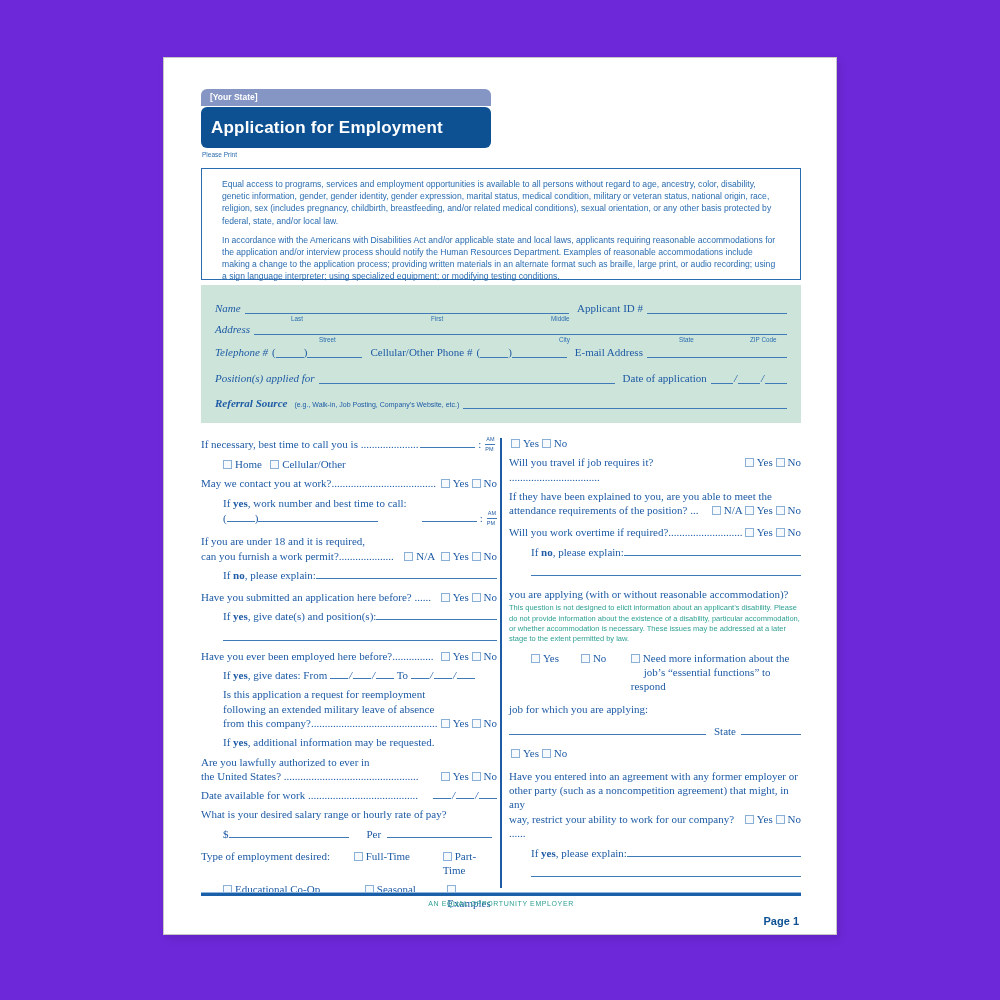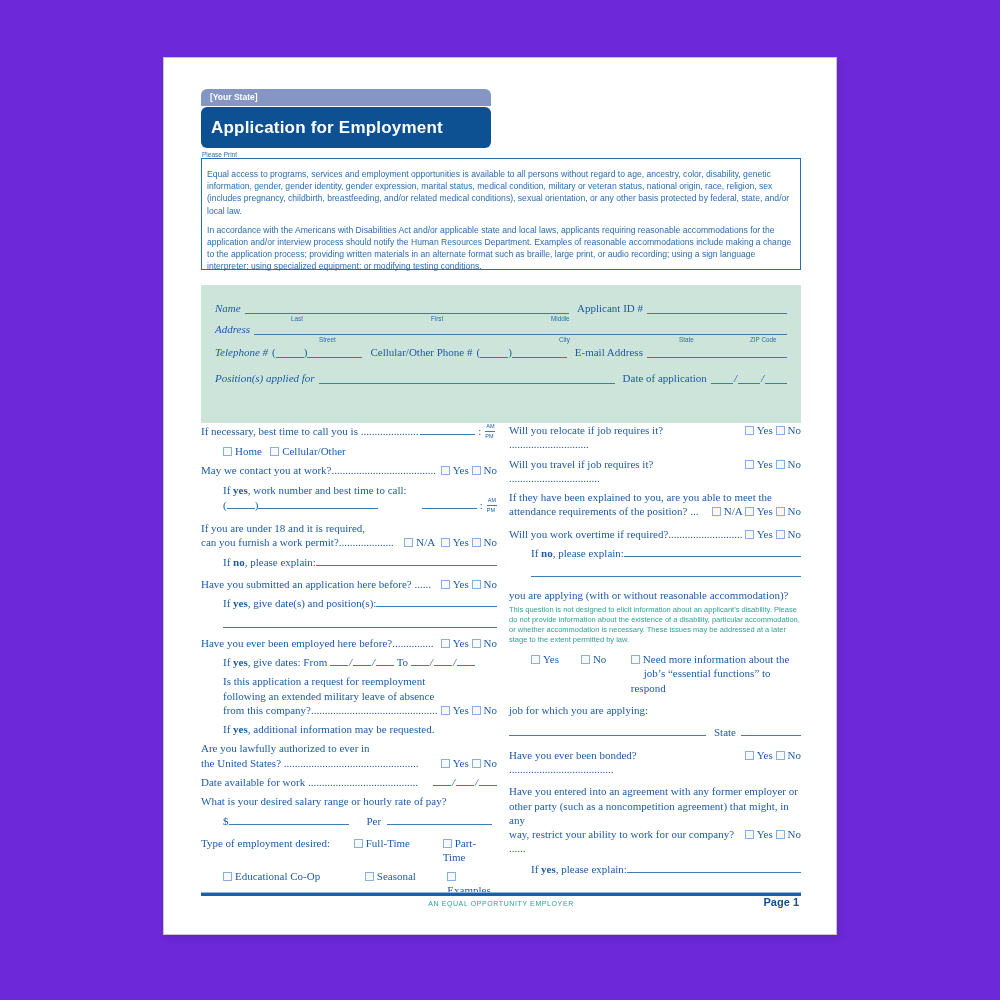--- a/index.html
+++ b/index.html
@@ -25,22 +25,22 @@
     color:#ffffff; font:bold 17px "Liberation Sans",sans-serif; line-height:41px;
     padding-left:10px; letter-spacing:0.2px;
   }
   .pleaseprint {
     position:absolute; left:38px; top:93px;
     color:#2a6cb0; font:6.5px "Liberation Sans",sans-serif;
   }
 
   
   .notice {
-    position:absolute; left:37px; top:100px; width:600px; height:112px;
-    border:1px solid #2a6cb0; padding:9px 5px 6px;
+    position:absolute; left:37px; top:110px; width:600px; height:112px;
+    border:1px solid #2a6cb0; padding:9px 20px 6px;
     color:#2a6cb0; font:8.6px/1.42 "Liberation Sans",sans-serif;
   }
   .notice p { margin-bottom:7px; }
 
   
   .green {
     position:absolute; left:37px; top:227px; width:600px; height:138px;
     background:#cde4da; padding:17px 14px 6px;
     color:#1e5ba5; font-size:11px;
   }
@@ -51,21 +51,21 @@
   .blank { display:inline-block; border-bottom:1px solid #3f7ab8; height:11px; }
   .subrow { position:relative; height:9px; font:6.3px "Liberation Sans",sans-serif; color:#2a6cb0; }
   .subrow span { position:absolute; top:1px; }
   .paren { font-size:11px; }
   .bold { font-weight:bold; }
   .refnote { font:7px "Liberation Sans",sans-serif; padding:0 4px 1px 3px; }
 
   
   .qarea {
     position:absolute; left:37px; top:378px; width:600px; height:452px;
-    display:flex; color:#1e5ba5; font-size:11px; line-height:1.3;align-items:center;
+    display:flex; color:#1e5ba5; font-size:11px; line-height:1.3;
   }
   .colL { width:296px; }
   .vdiv { width:2px; background:#1e5ba5; margin:2px 3px 0 3px; }
   .colR { flex:1; padding-left:4px; }
   .qrow { display:flex; align-items:baseline; margin-bottom:5px; }
   .qtext { flex:1; }
   .grp { white-space:nowrap; padding-left:2px; }
   .cb { display:inline-block; width:9px; height:9px; border:1px solid #8ab0d8; background:#f7fafd; margin-right:3px; vertical-align:-1px; }
   .ind { margin-left:22px; }
   .mb { margin-bottom:5px; }
@@ -77,21 +77,21 @@
   .w18 { width:18px; } .w22 { width:22px; } .w28 { width:28px; } .w55 { width:55px; }
   .w60 { width:60px; } .w105 { width:105px; } .w120 { width:120px; } .w140 { width:140px; }
   .fullblank { display:block; border-bottom:1px solid #3f7ab8; height:12px; margin:2px 0 8px 22px; }
   .disclaimer { color:#2fa193; font:7.5px/1.35 "Liberation Sans",sans-serif; margin:2px 0 7px; }
   .typerow { display:flex; margin-bottom:4px; }
   .tc1 { width:158px;font-family:Liberation Serif, serif; } .tc2 { width:92px; }
 
   
   .rule { position:absolute; left:37px; top:834px; width:600px; height:4px; border-top:1px solid #8fb6dc; background:#1b5fa8; }
   .eoe { position:absolute; left:37px; top:842px; width:600px; text-align:center; color:#2fa193; font:7px "Liberation Sans",sans-serif; letter-spacing:0.6px; }
-  .pageno { position:absolute; right:37px; top:838px; color:#0d5193; font:bold 11px "Liberation Sans",sans-serif; }
+  .pageno { position:absolute; right:37px; top:857px; color:#0d5193; font:bold 11px "Liberation Sans",sans-serif; }
 </style>
 </head>
 <body>
 
 <div class="canvas">
   <div class="paper">
 
     <div class="statebar">
       <span>[Your State]</span>
     </div>
@@ -144,20 +144,25 @@
       <div class="row" style="margin-top:14px">
         <span class="lbl">Position(s) applied for</span>
         <span class="blank grow"></span>
         <span class="lbl2">Date of application</span>
         <span class="blank w22"></span>
           <span class="sl">/</span>
           <span class="blank w22"></span>
           <span class="sl">/</span>
           <span class="blank w22"></span>
       </div>
+      <div class="row" style="margin-top:13px">
+        <span class="lbl bold">Referral Source</span>
+        <span class="refnote">(e.g., Walk-in, Job Posting, Company’s Website, etc.)</span>
+        <span class="blank grow"></span>
+      </div>
     </div>
 
     <div class="qarea">
 
       <div class="colL">
         <div class="qrow">
           <span>If necessary, best time to call you is .....................</span>
           <span class="grp"><span class="blank w55"></span> <span>:</span><span class="ampm"><span class="am">AM</span><span class="pm">PM</span></span></span>
         </div>
         <div class="ind mb">
@@ -237,21 +242,20 @@
           <span class="tc1 ind"><span class="cb"></span><span>Educational Co-Op</span></span>
           <span class="tc2"><span class="cb"></span><span>Seasonal</span></span>
           <span><span class="cb"></span><span>Examples</span></span>
         </div>
       </div>
 
       <div class="vdiv"></div>
 
       <div class="colR">
         <div class="qrow">
-          <span class="qtext">Will you relocate if job requires it? .............................</span>
           <span class="grp"><span class="cb"></span><span>Yes</span> <span class="cb"></span><span>No</span></span>
         </div>
         <div class="qrow">
           <span class="qtext">Will you travel if job requires it? .................................</span>
           <span class="grp"><span class="cb"></span><span>Yes</span> <span class="cb"></span><span>No</span></span>
         </div>
         <div>If they have been explained to you, are you able to meet the</div>
         <div class="qrow mbb">
           <span class="qtext">attendance requirements of the position? ...</span>
           <span class="grp"><span class="cb"></span><span>N/A</span> <span class="cb"></span><span>Yes</span> <span class="cb"></span><span>No</span></span>
@@ -272,21 +276,20 @@
           <span style="width:52px"><span class="cb"></span><span>No</span></span>
           <span><span class="cb"></span><span>Need more information about the</span><br><span style="padding-left:13px">job’s “essential functions” to respond</span></span>
         </div>
         <div class="mbb">job for which you are applying:</div>
         <div class="qrow mbb" style="margin-top:8px">
           <span class="blank grow"></span>
           <span style="padding:0 5px 0 8px">State</span>
           <span class="blank w60"></span>
         </div>
         <div class="qrow mbb">
-          <span class="qtext">Have you ever been bonded? ......................................</span>
           <span class="grp"><span class="cb"></span><span>Yes</span> <span class="cb"></span><span>No</span></span>
         </div>
         <div>Have you entered into an agreement with any former employer or</div>
         <div>other party (such as a noncompetition agreement) that might, in any</div>
         <div class="qrow">
           <span class="qtext">way, restrict your ability to work for our company? ......</span>
           <span class="grp"><span class="cb"></span><span>Yes</span> <span class="cb"></span><span>No</span></span>
         </div>
         <div class="qrow ind" style="margin-top:6px">
           <span><span>If </span><span class="bold">yes</span><span>, please explain: </span></span>

